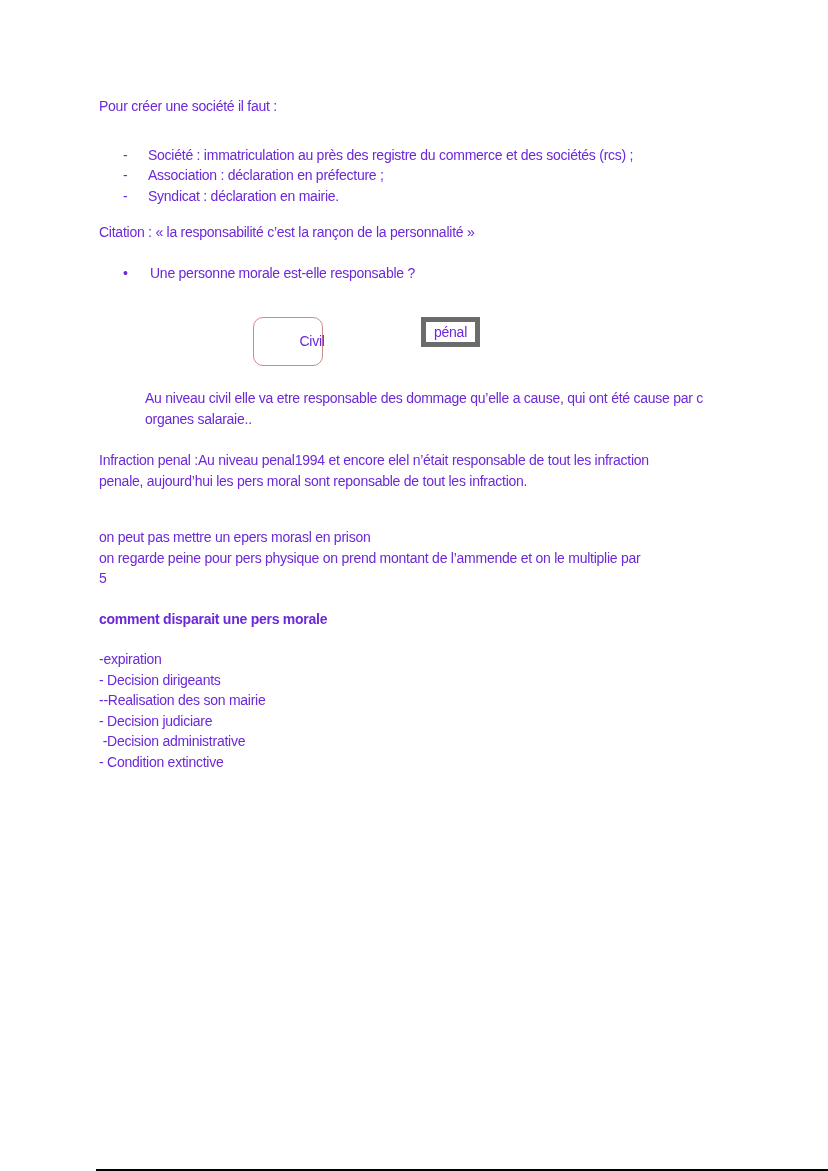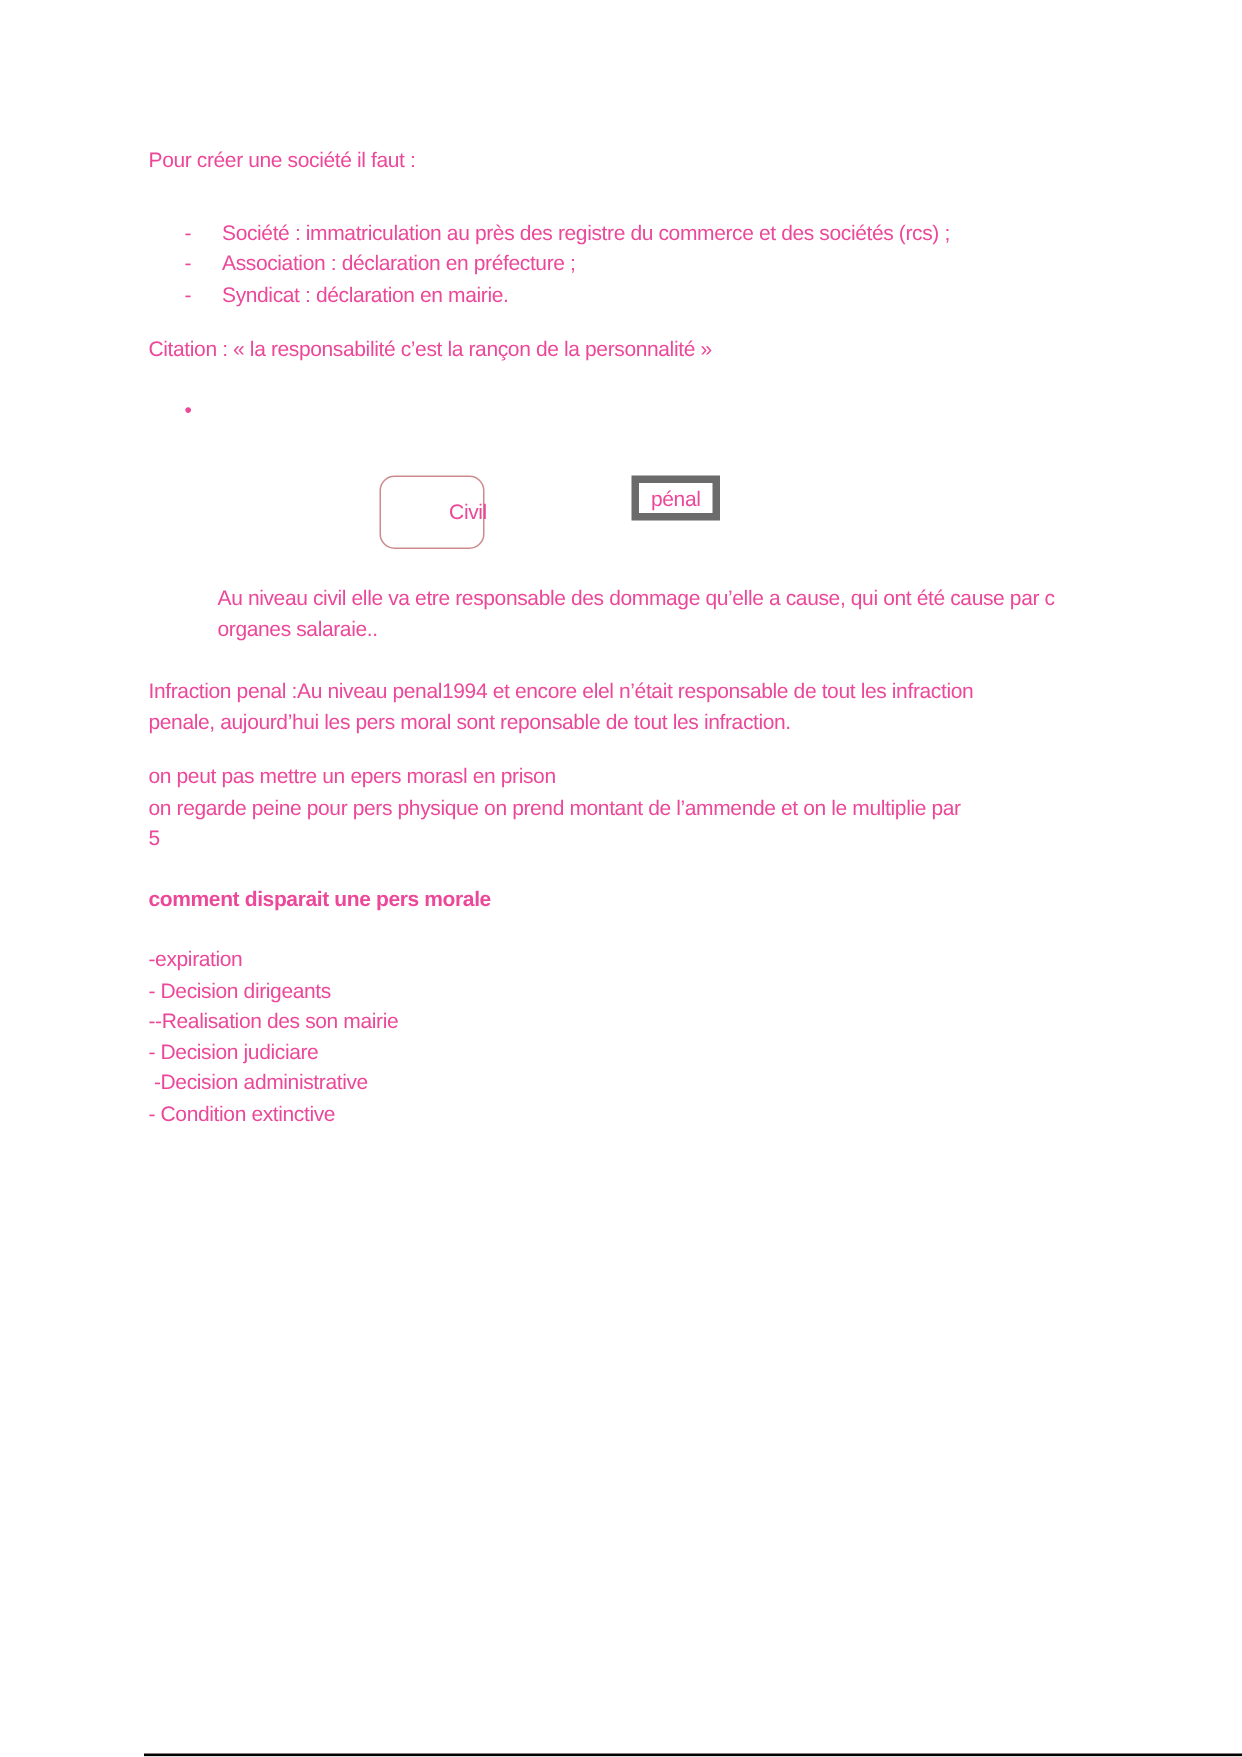--- a/index.html
+++ b/index.html
@@ -8,21 +8,21 @@
     position: relative;
     width: 828px;
     height: 1171px;
     margin: 0 auto;
     background: #ffffff;
     overflow: hidden;
     font-family: "Liberation Sans", sans-serif;
     font-size: 14px;
     letter-spacing: -0.25px;
     line-height: 20.5px;
-    color: #ec4899;
+    color: #6d28d9;
     padding: 96px 84px 0 99px;
   }
   .line { white-space: pre; }
   .para { white-space: pre; }
   .dash-list { margin-top: 28px; }
   .li { display: flex; }
   .li .marker { flex: none; margin-left: 24px; width: 25px; }
   .li .li-text { white-space: pre; }
   .citation { margin-top: 16px; }
   .bullet-row { display: flex; margin-top: 20px; }
@@ -45,21 +45,21 @@
     padding-left: 48px;
   }
   .box-penal {
     left: 322px;
     width: 59px;
     height: 30px;
     border: 5px solid #14532d;
   }
   .p-civil   { margin-top: 21px; margin-left: 46px; }
   .p-infraction { margin-top: 21px; }
-  .p-sanction { margin-top: 16px; }
+  .p-sanction { margin-top: 36px; }
   .p-comment { margin-top: 20px; font-weight: bold; }
   .final-list { margin-top: 20px; }
   .fline { white-space: pre; }
   .bottom-edge {
     position: absolute;
     left: 96px;
     right: 0;
     bottom: 0;
     height: 2px;
     background: #000000;
@@ -84,20 +84,21 @@
     <div class="li">
       <span class="marker">-</span>
       <span class="li-text">Syndicat : déclaration en mairie.</span>
     </div>
   </div>
 
   <p class="line citation">Citation : « la responsabilité c’est la rançon de la personnalité »</p>
 
   <div class="bullet-row">
     <span class="bmarker">•</span>
+    <span class="line">Une personne morale est-elle responsable ?</span>
   </div>
 
   <div class="boxes-row">
     <div class="box box-civil" style="border-color: rgb(204, 139, 139);">
       <span>Civil</span>
     </div>
     <div class="box box-penal" style="border-color: rgb(107, 107, 107);">
       <span>pénal</span>
     </div>
   </div>

